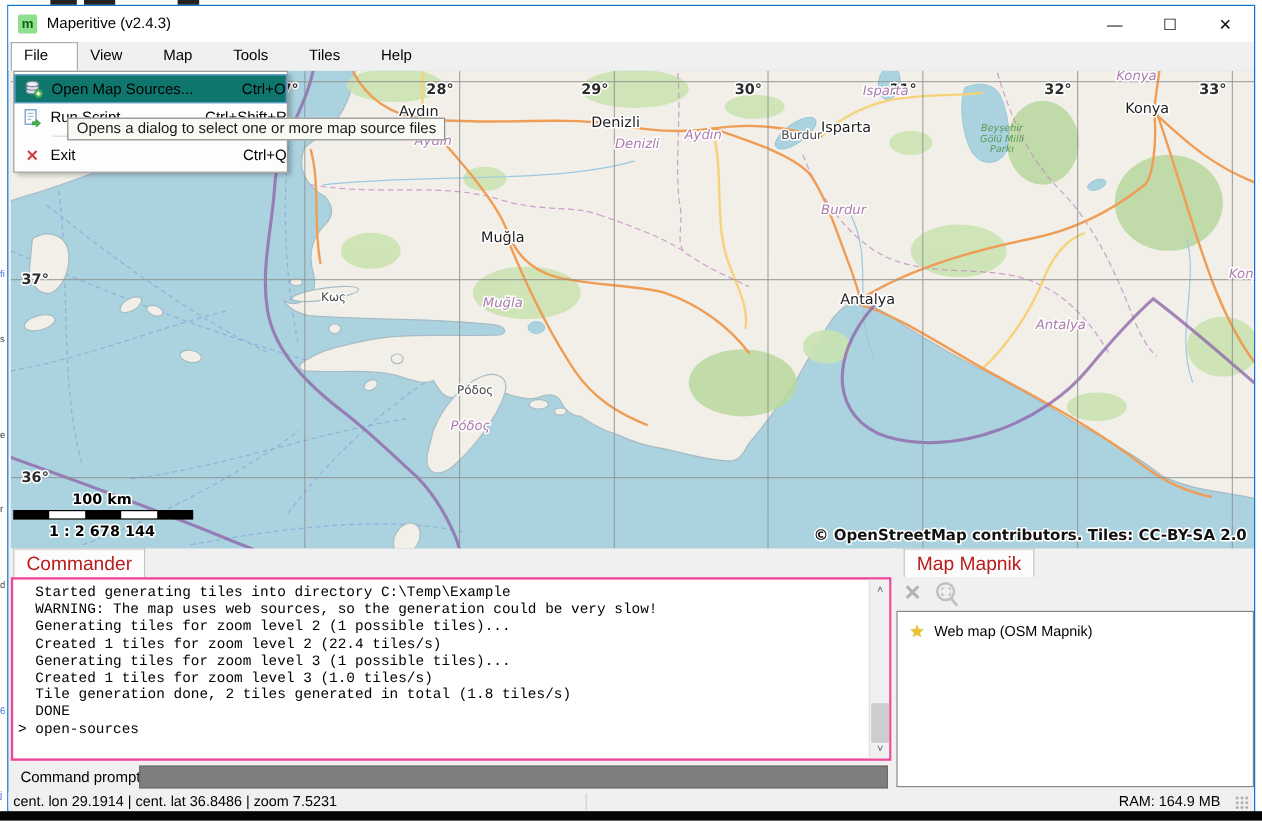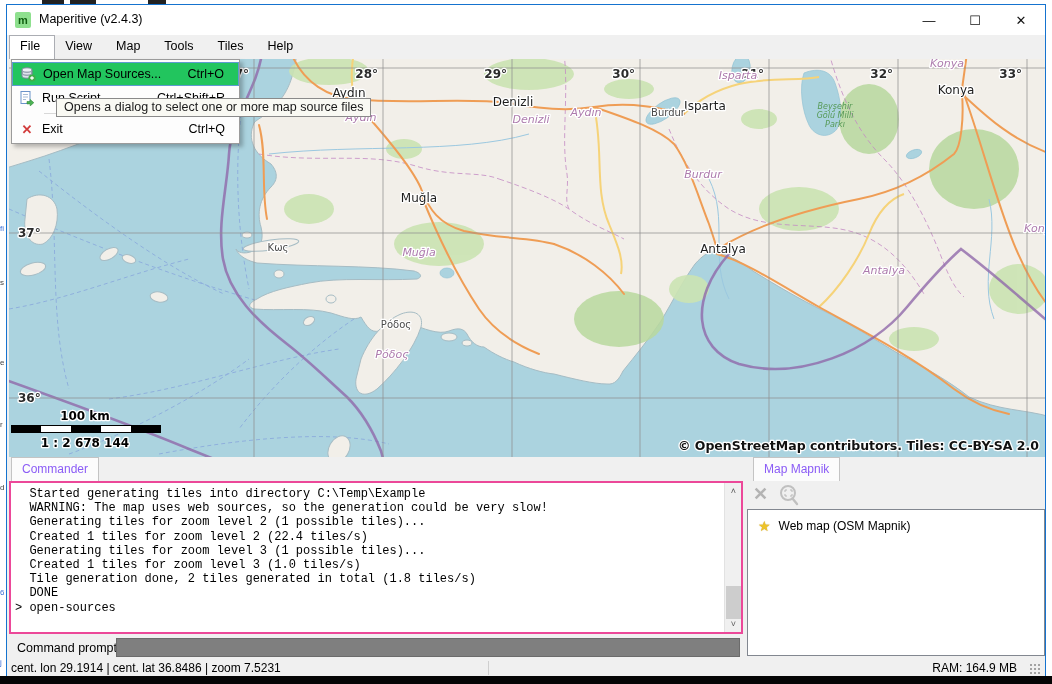--- a/index.html
+++ b/index.html
@@ -19,57 +19,57 @@
   .app-icon { position:absolute; left:8px; top:7px; width:16px; height:16px; background:#8ee08e;
               border-radius:2px; color:#115f11; font-weight:bold; font-size:11px; text-align:center;
               line-height:16px; }
   .title-text { position:absolute; left:32px; top:7px; font-size:12.5px; color:#000; }
   .win-btns { position:absolute; right:1px; top:0; height:30px; display:flex; }
   .win-btn { width:46px; height:30px; display:flex; align-items:center; justify-content:center;
              font-size:13px; color:#111; }
 
   .menubar { position:absolute; left:0; top:30px; width:100%; height:24px; background:#f0f0f0;
              display:flex; align-items:stretch; padding-left:2px; font-size:12.5px; }
-  .menu-item { padding:4px 14px 0 10px; height:24px; color:#000; }
+  .menu-item { padding:4px 24px 0 10px; height:24px; color:#000; }
   .menu-item.active { background:#fff; border:1px solid #abadb3; border-bottom:none; padding-top:3px; }
 
   
   .map-wrap { position:absolute; left:2px; top:54px; width:1036px; height:398px; overflow:hidden;
               background:#abd3df; }
   svg text { font-family:"DejaVu Sans", sans-serif; }
   .halo { paint-order:stroke; stroke:#ffffff; stroke-width:2.6px; stroke-linejoin:round; }
   .tick-label { font-size:12px; font-weight:600; fill:#2b2b2b; }
   .city { font-size:12px; fill:#1d1d1d; }
   .city-small { font-size:10px; fill:#4a4a4a; }
   .province { font-size:11px; font-style:italic; fill:#ad7bad; }
   .park-label { font-size:8px; font-style:italic; fill:#569a56; }
   .scale-text { font-size:12px; font-weight:bold; fill:#000; }
   .attribution { font-size:12.5px; font-weight:bold; fill:#111; }
 
   
   .popup { position:absolute; left:4px; top:54px; width:229px; background:#fdfdfd;
            border:1px solid #9b9b9b; box-shadow:3px 3px 4px rgba(0,0,0,.25); padding:2px 0;
            z-index:30; font-size:12.5px; }
   .popup-row { height:24px; display:flex; align-items:center; position:relative; }
-  .popup-row.sel { background:#22c55e; border:1px solid #5e9bd1; }
+  .popup-row.sel { background:#0f766e; border:1px solid #5e9bd1; }
   .popup-row .mi-icon { width:30px; display:flex; justify-content:center; align-items:center; flex:0 0 30px; }
   .popup-row .mi-label { flex:1; color:#000; }
-  .popup-row .mi-short { padding-right:14px; color:#000; }
+  .popup-row .mi-short { color:#000; }
   .popup-row.disabled .mi-label { color:#9a9a9a; }
   .popup-row.short-row { height:20px; }
   .popup-sep { height:1px; background:#d8d8d8; margin:3px 2px 3px 32px; }
   .exit-x { color:#d23b3b; font-weight:bold; font-size:13px; }
 
   .tooltip { position:absolute; left:49px; top:93px; z-index:40; background:#f9f9f3;
              border:1px solid #8a8a8a; font-size:12.5px; color:#1a1a1a; padding:1px 7px 2px 7px;
              white-space:nowrap; }
 
   
   .tab { position:absolute; background:#fcfcfc; border:1px solid #c4c4c4; border-bottom:none;
-         font-size:12px; color:#8b5cf6; padding:4px 10px 0 10px; height:24px; }
+         font-size:16px; color:#b91c1c; padding:4px 10px 0 10px; height:24px; }
   .console { position:absolute; left:2px; top:476px; width:734px; height:153px; background:#fff;
              border:2px solid #ec4899; font-family:"Liberation Mono","DejaVu Sans Mono", monospace;
              font-size:12px; color:#000; overflow:hidden; }
   .console-lines { position:absolute; left:4px; top:4px; right:18px; white-space:pre; line-height:14.2px; }
   .vscroll { position:absolute; right:0; top:0; width:17px; height:100%; background:#f0f0f0;
              border-left:1px solid #e2e2e2; }
   .vs-arrow { position:absolute; left:0; width:17px; height:16px; color:#5a5a5a; font-size:9px;
               display:flex; align-items:center; justify-content:center; font-family:"Liberation Sans",sans-serif; }
   .vs-thumb { position:absolute; left:1px; width:15px; background:#cdcdcd; }
 

